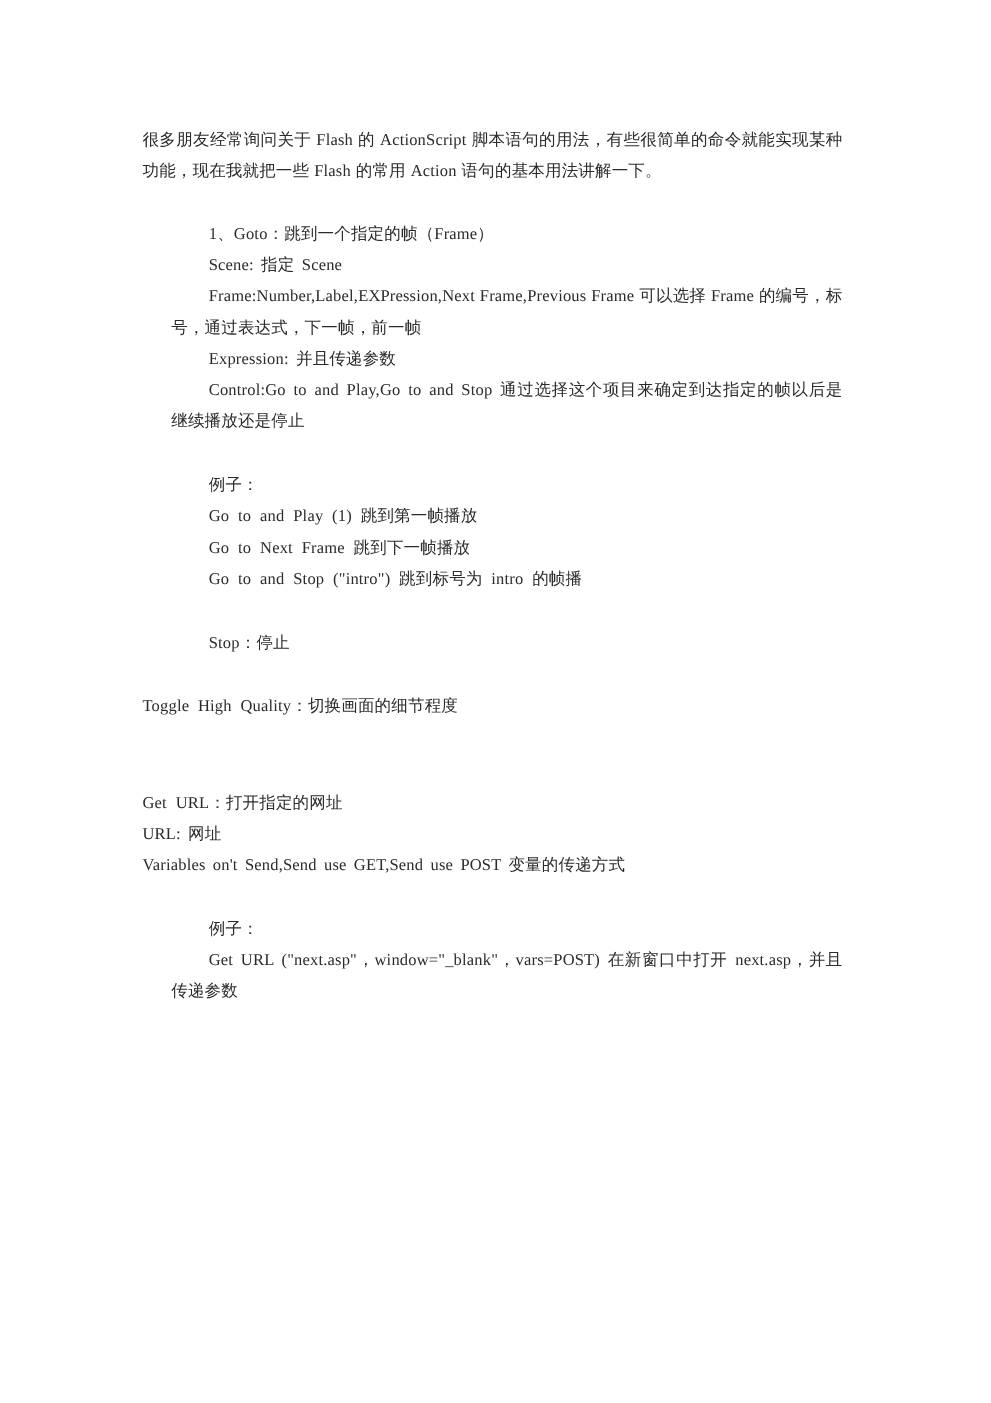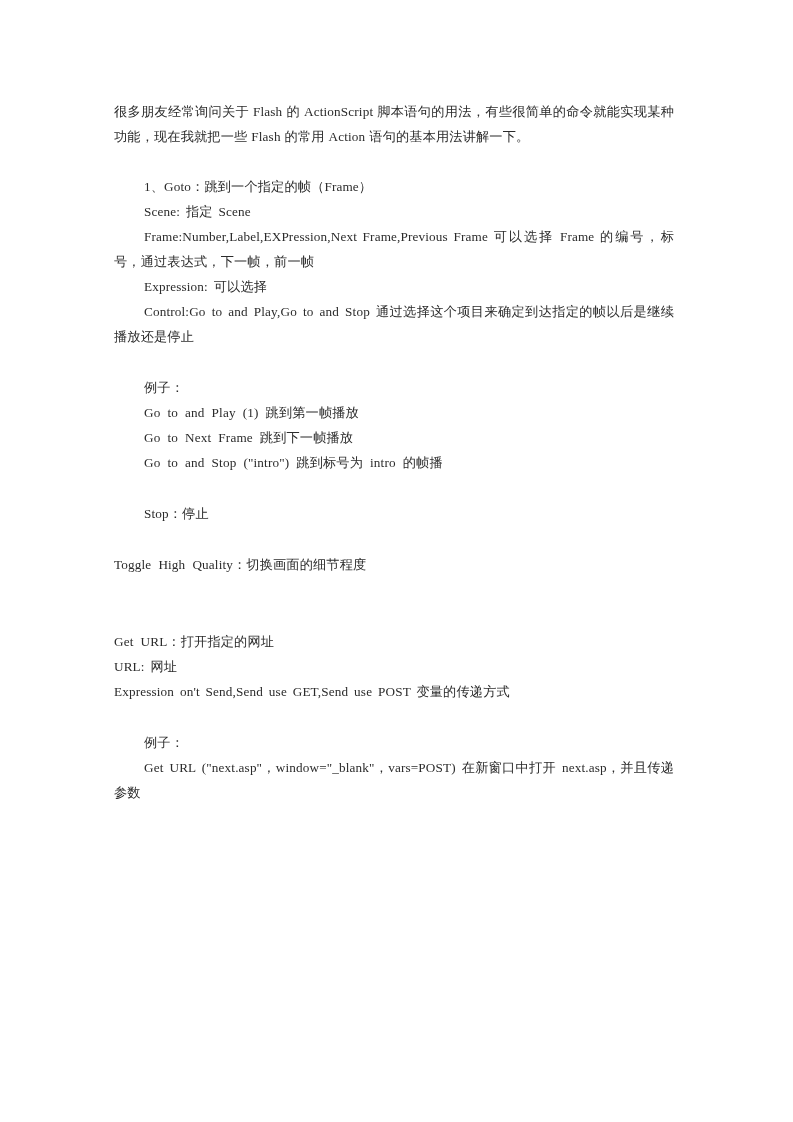--- a/index.html
+++ b/index.html
@@ -43,20 +43,21 @@
 
   
   .para-intro {
     text-align: justify;
     text-justify: inter-ideograph;
   }
 
   
   .indent {
     text-indent: 30px;
+    margin-left: 23px;
   }
 
   
   .flush {
     text-indent: 0;
   }
 
   
   .lat {
     word-spacing: 2.4px;
@@ -78,21 +79,21 @@
 <div class="page">
   <div class="content">
 
     <p class="p para-intro">很多朋友经常询问关于 Flash 的 ActionScript 脚本语句的用法，有些很简单的命令就能实现某种功能，现在我就把一些 Flash 的常用 Action 语句的基本用法讲解一下。</p>
 
     <div class="gap-sm"></div>
 
     <p class="p indent lat-tight">1、Goto：跳到一个指定的帧（Frame）</p>
     <p class="p indent lat">Scene: 指定  Scene</p>
     <p class="p indent lat-tight">Frame:Number,Label,EXPression,Next  Frame,Previous  Frame    可以选择  Frame  的编号，标号，通过表达式，下一帧，前一帧</p>
-    <p class="p indent lat">Expression: 可以选择</p>
+    <p class="p indent lat">Expression: 并且传递参数</p>
     <p class="p indent lat">Control:Go  to  and  Play,Go  to  and  Stop    通过选择这个项目来确定到达指定的帧以后是继续播放还是停止</p>
 
     <div class="gap-md"></div>
 
     <p class="p indent">例子：</p>
     <p class="p indent lat-wide">Go  to  and  Play  (1)    跳到第一帧播放</p>
     <p class="p indent lat-wide">Go  to  Next  Frame    跳到下一帧播放</p>
     <p class="p indent lat-wide">Go  to  and  Stop ("intro")    跳到标号为  intro  的帧播</p>
 
     <div class="gap-md"></div>
@@ -103,21 +104,21 @@
 
     <p class="p flush lat-wide">Toggle  High  Quality：切换画面的细节程度</p>
 
     <div class="gap-md"></div>
 
 
     <div class="gap-md"></div>
 
     <p class="p flush lat-wide">Get  URL：打开指定的网址</p>
     <p class="p flush lat">URL: 网址</p>
-    <p class="p flush lat">Expression    on't  Send,Send  use  GET,Send  use  POST    变量的传递方式</p>
+    <p class="p flush lat">Variables    on't  Send,Send  use  GET,Send  use  POST    变量的传递方式</p>
 
     <div class="gap-md"></div>
 
     <p class="p indent">例子：</p>
     <p class="p indent lat">Get  URL ("next.asp"，window="_blank"，vars=POST)    在新窗口中打开  next.asp，并且传递参数</p>
 
   </div>
 </div>
 
 </body></html>

